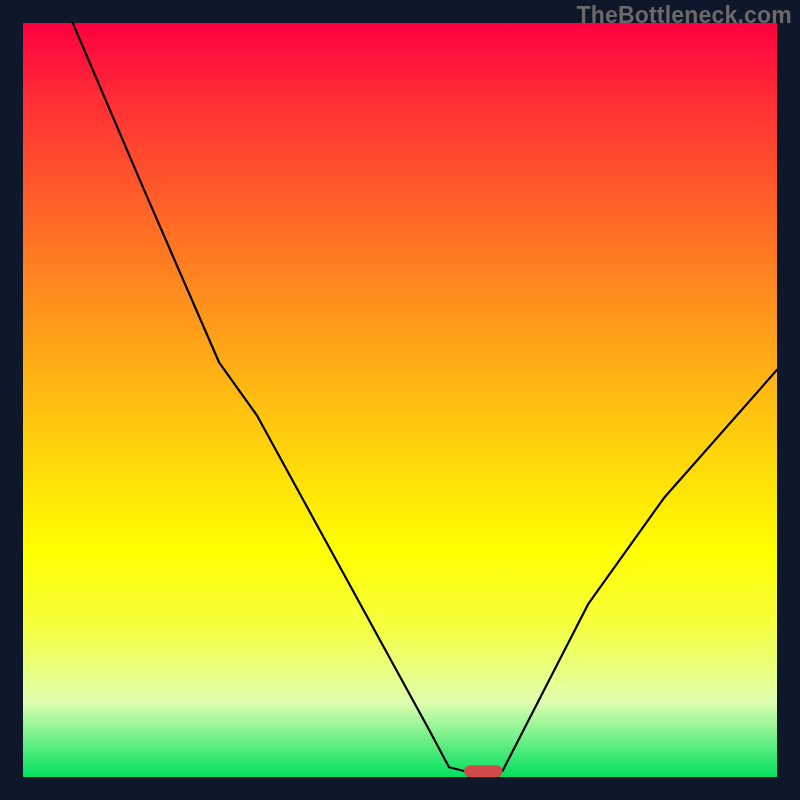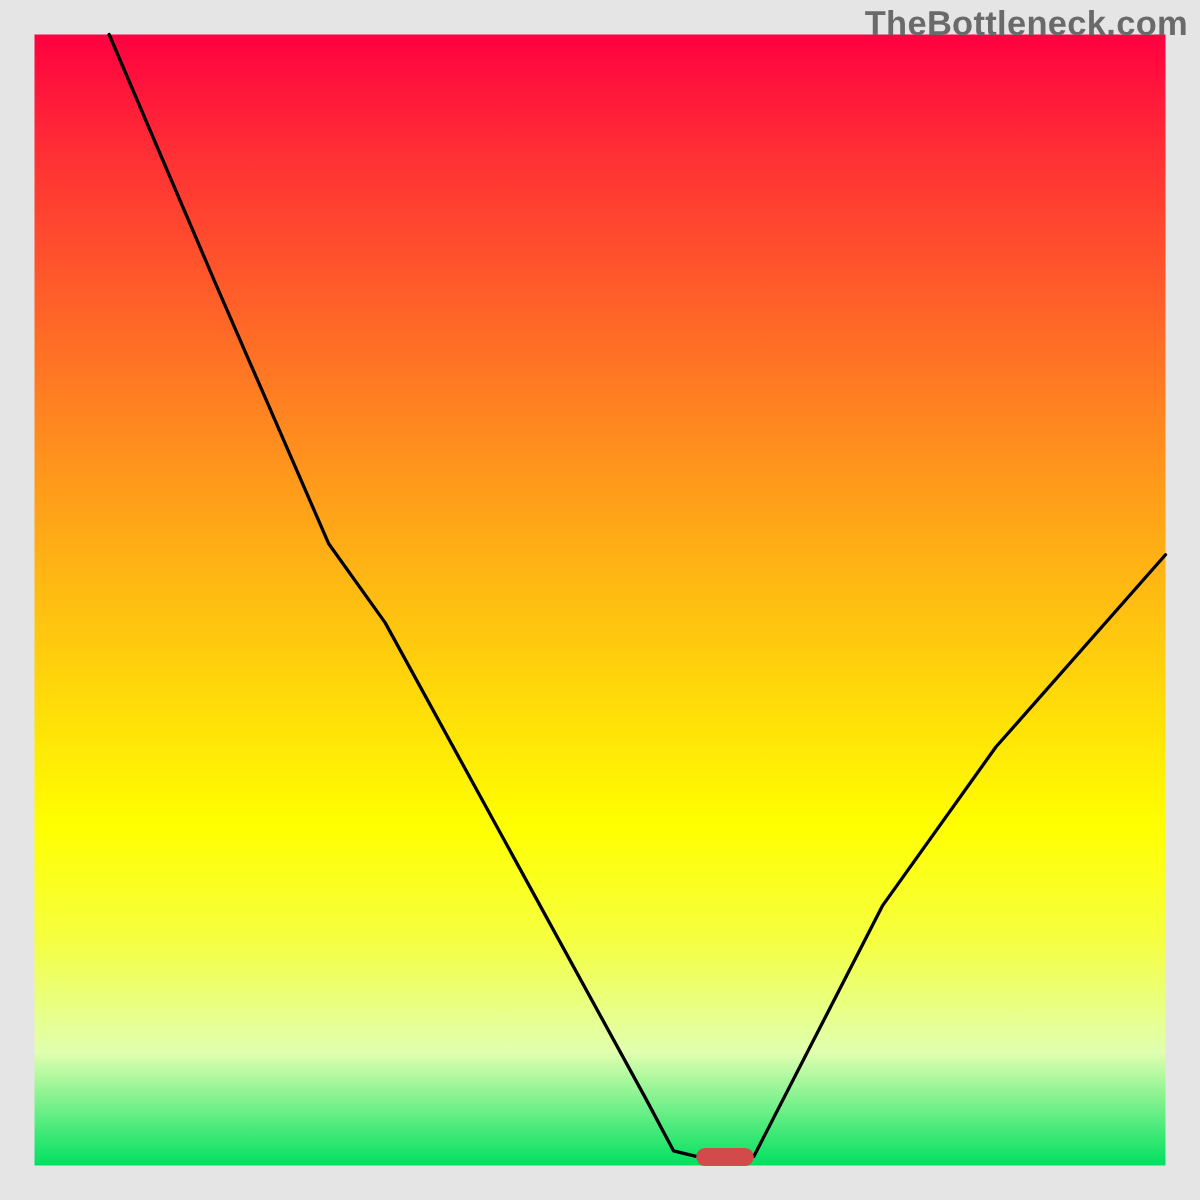--- a/index.html
+++ b/index.html
@@ -7,21 +7,21 @@
     padding: 0;
     width: 800px;
     height: 800px;
     background: #000;
     overflow: hidden;
   }
   .chart-wrap {
     position: relative;
     width: 800px;
     height: 800px;
-    background: #e5e5e5;
+    background: #0f172a;
   }
   .plot-area {
     position: absolute;
     left: 23px;
     top: 23px;
     width: 754px;
     height: 754px;
     background: linear-gradient(
       to bottom,
       #ff0040 0%,

